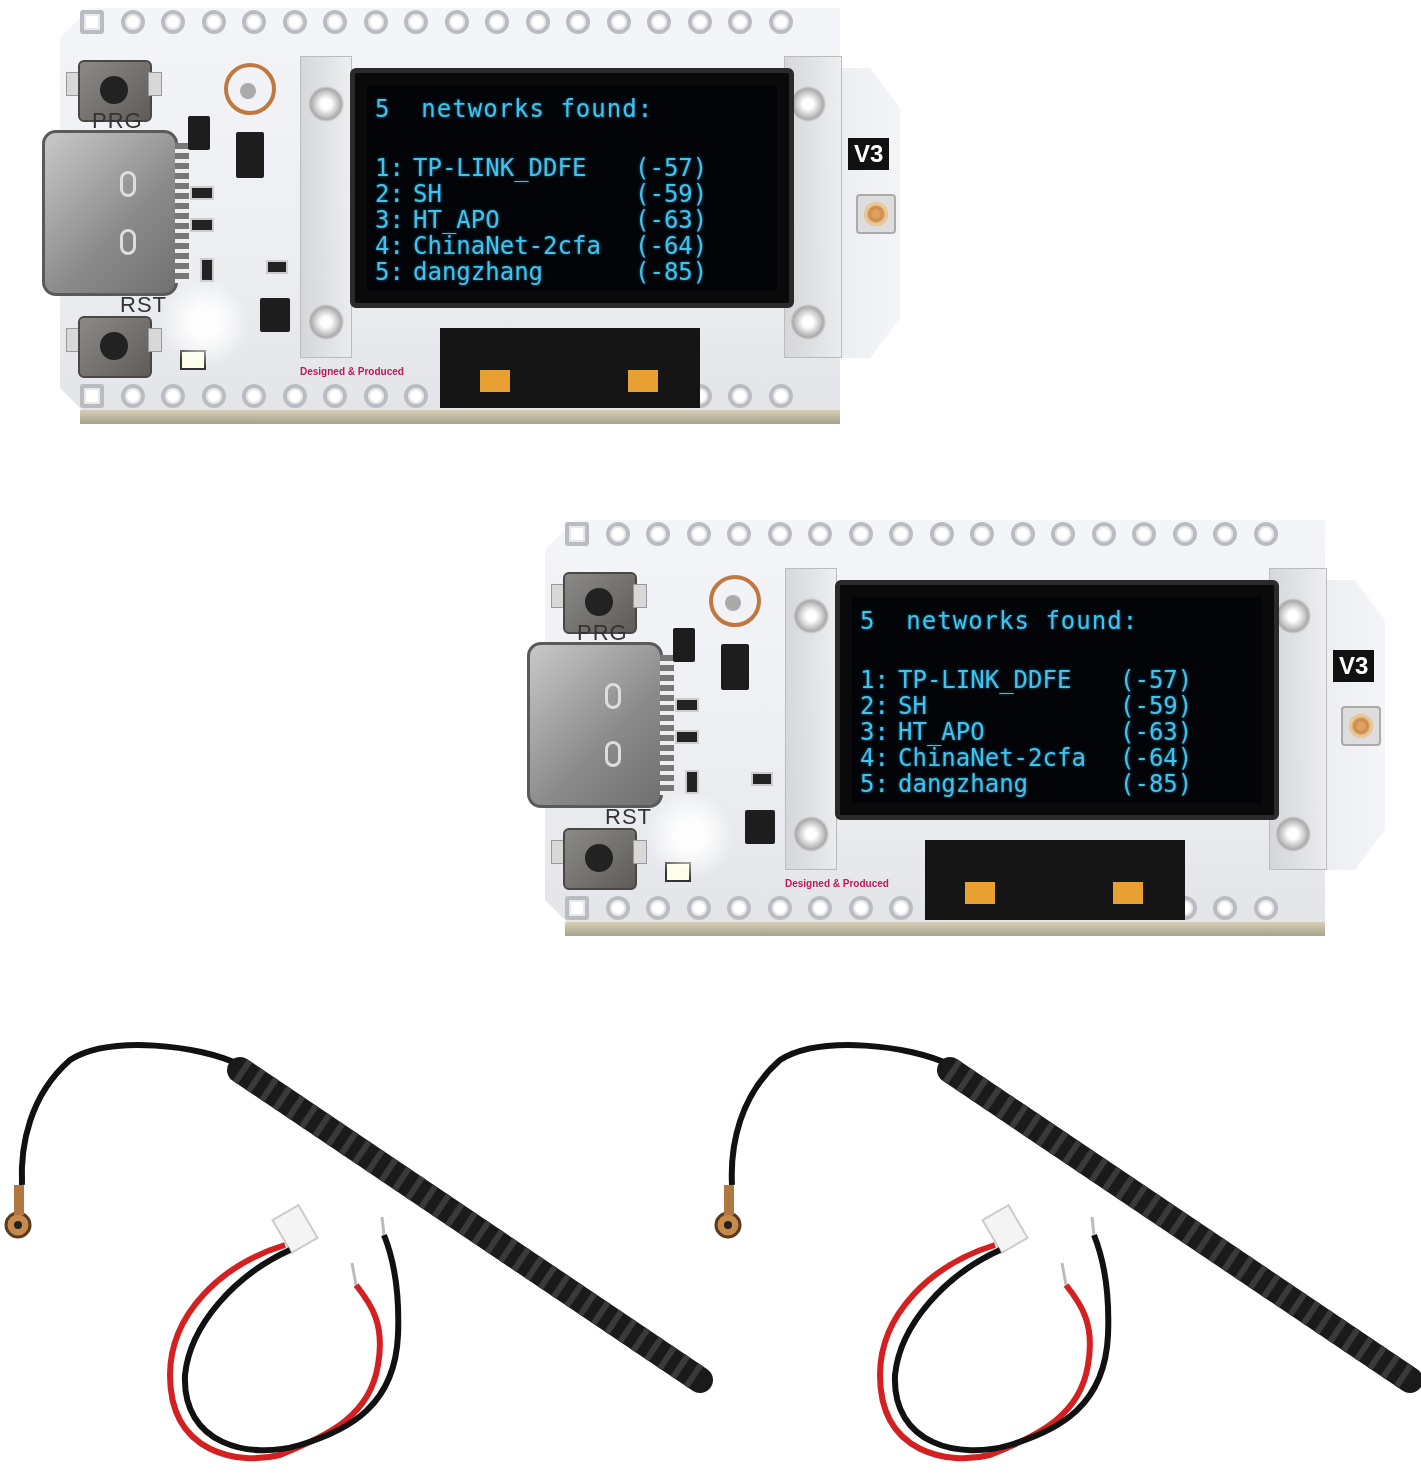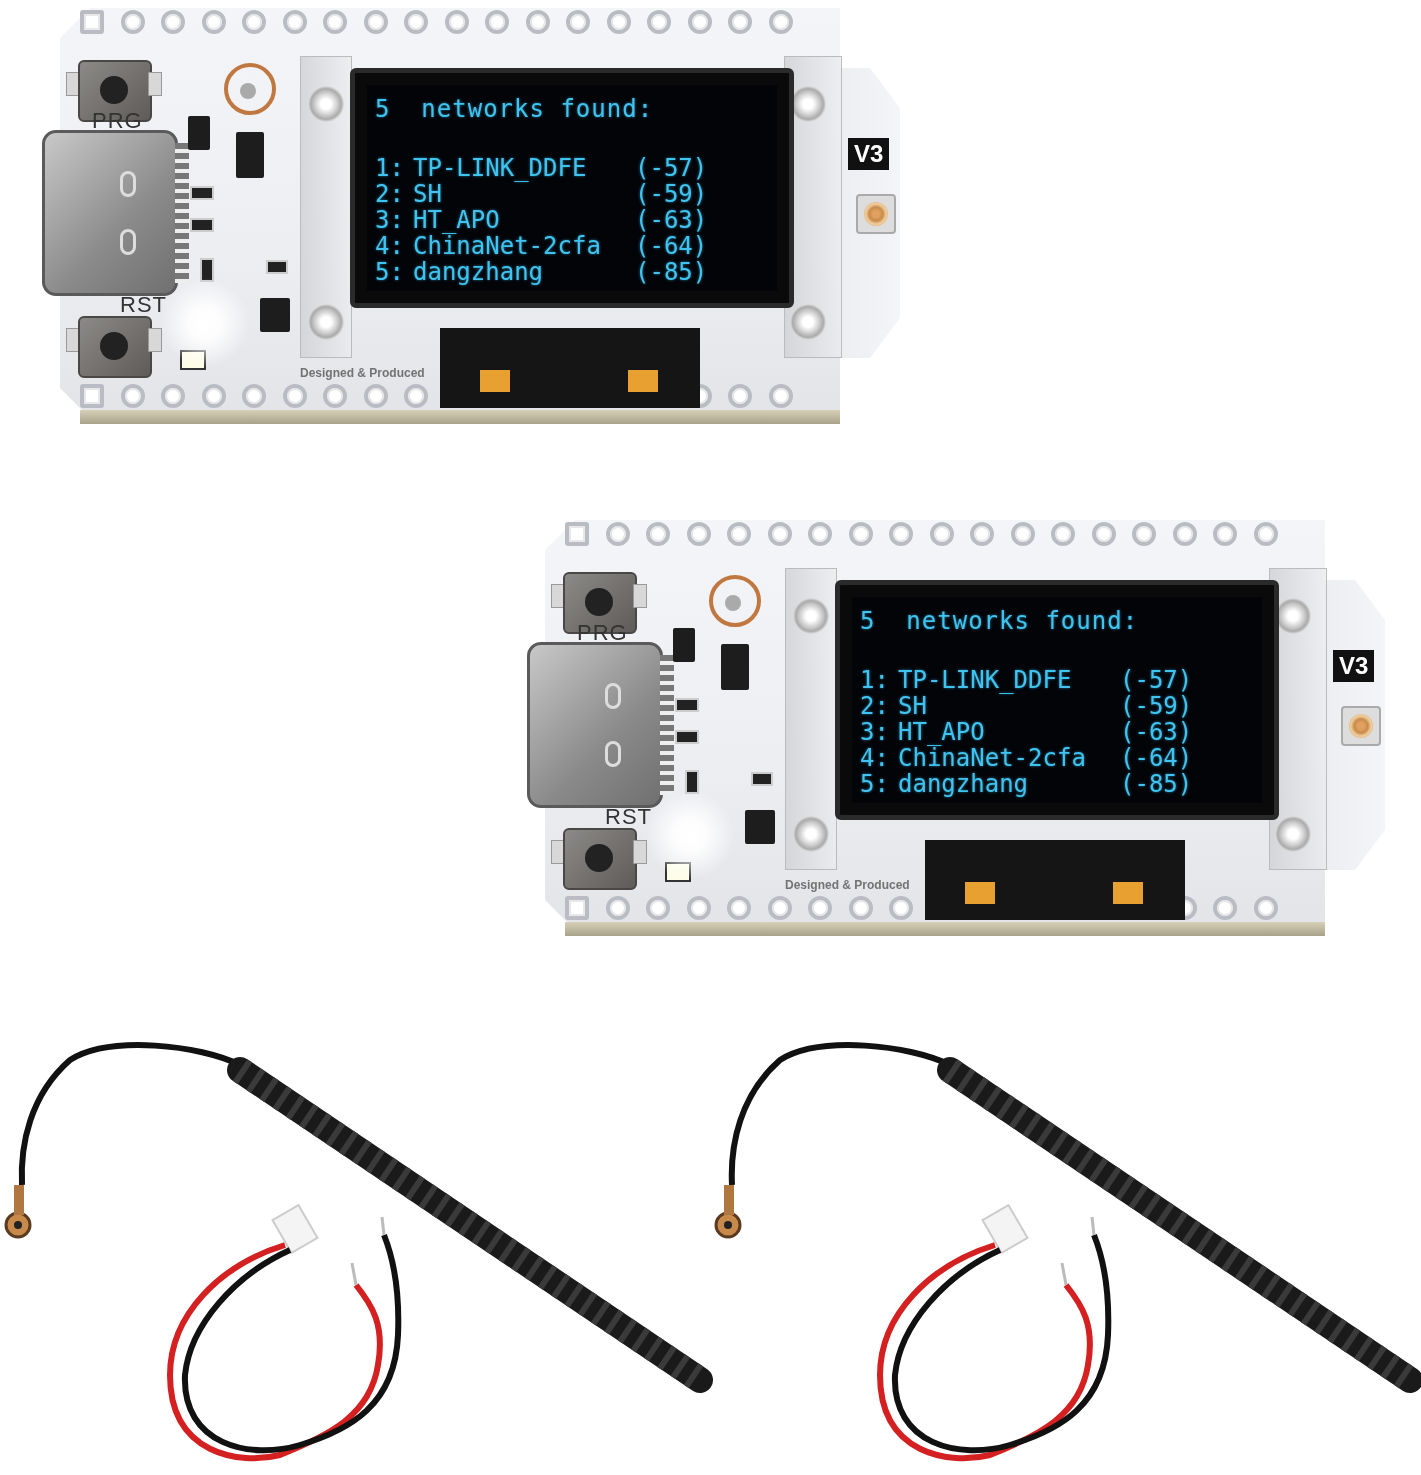--- a/index.html
+++ b/index.html
@@ -50,21 +50,21 @@
     .oled-title { position:absolute; left:8px; top:10px; font-size:24px; letter-spacing:1px; white-space:pre; }
     .oled-row { position:absolute; left:8px; font-size:24px; line-height:26px; white-space:pre; display:flex; width:340px; }
     .oled-row .idx { width:38px; }
     .oled-row .ssid { flex:1; }
     .oled-row .rssi { width:80px; text-align:left; }
     .fpc { position:absolute; background:#151515; }
     .fpc-tab { position:absolute; width:30px; height:22px; background:#e8a030; }
     .v3-badge { position:absolute; background:#111; color:#fff; font-family:"Liberation Sans", sans-serif; font-weight:bold; font-size:24px; padding:2px 6px; }
     .ufl { position:absolute; width:36px; height:36px; background:#ddd; border:2px solid #aaa; border-radius:4px; }
     .ufl::after { content:""; position:absolute; left:6px; top:6px; width:24px; height:24px; border-radius:50%; background:radial-gradient(circle,#e0a060 20%,#c88a4a 40%,#f0d0a0 60%,#c08040 100%); }
-    .credit { position:absolute; font-family:"Liberation Sans", sans-serif; font-weight:bold; font-size:12px; color:#737373;text-align:center; }
+    .credit { position:absolute; font-family:"Liberation Sans", sans-serif; font-weight:bold; font-size:10px; color:#be185d;text-align:center; }
     .accessory { position:absolute; width:720px; height:440px; }
     svg { overflow:visible; }
   </style>
 </head>
 <body>
 
 <div class="board" style="left:60px; top:8px;">
   <div class="pcb"></div>
   <div class="pcb-edge"></div>
   <div class="right-tab"></div>

